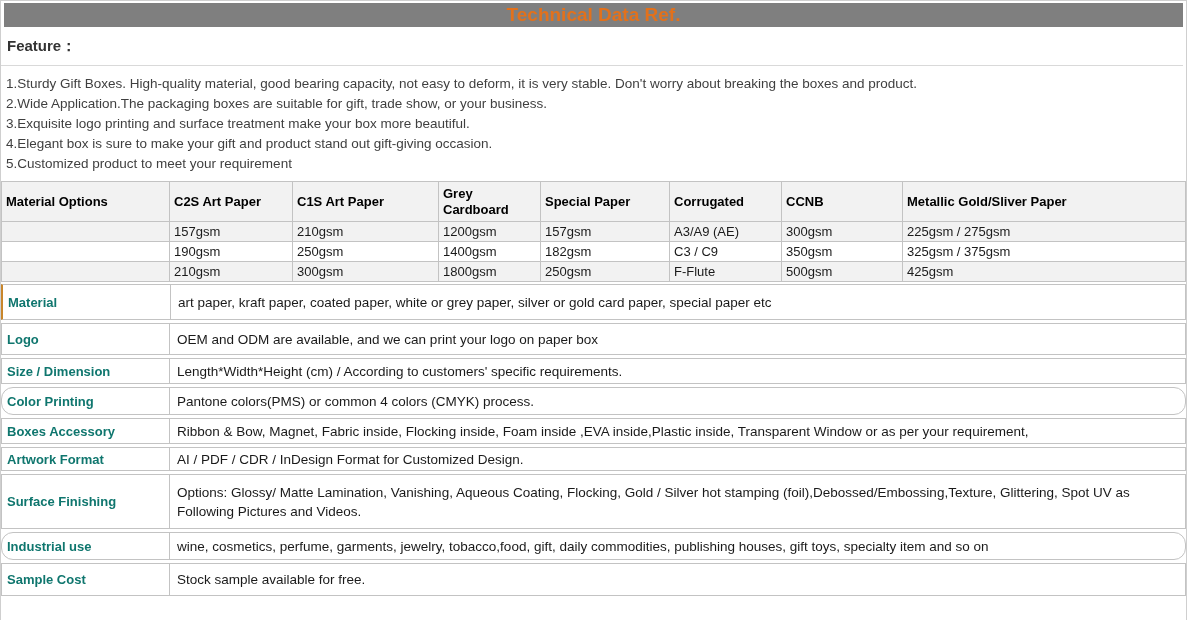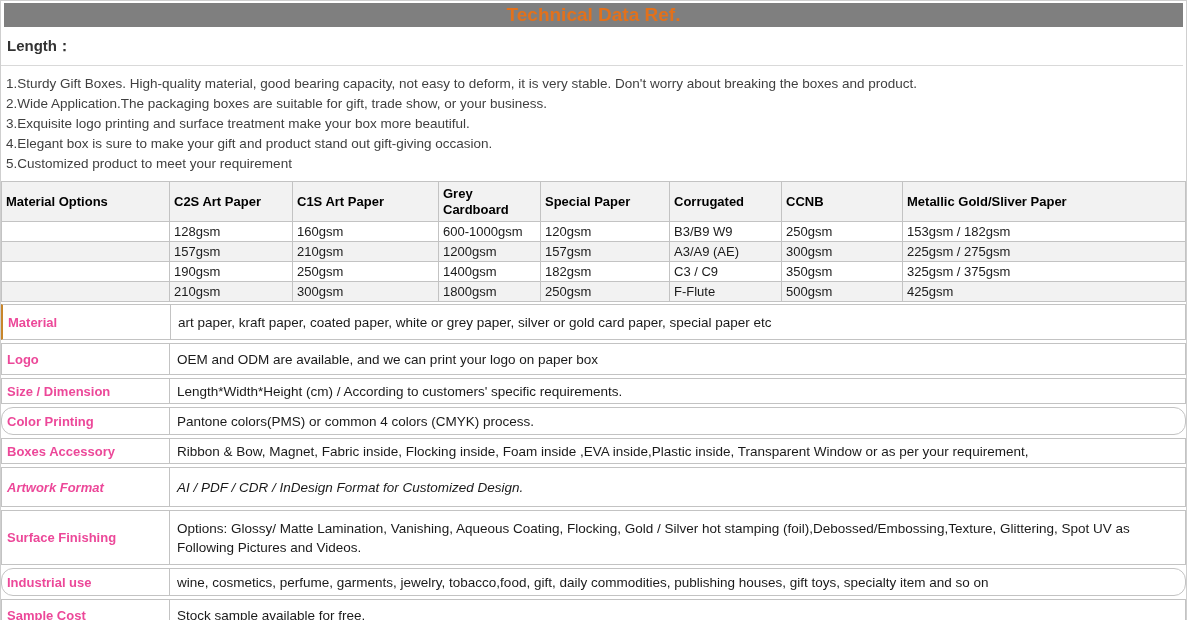--- a/index.html
+++ b/index.html
@@ -30,37 +30,37 @@
   table.mat th,table.mat td{border:1px solid var(--border);font-size:13px;
     padding:0 2px 0 4px;text-align:left;overflow:hidden;white-space:normal;}
   table.mat th{height:40px;background:var(--header_bg);font-weight:bold;color:#000;
     vertical-align:middle;line-height:16px;}
   table.mat td{height:20px;color:#1a1a1a;}
   table.mat tr.alt td{background:var(--alt_row);}
 
   .specs{margin-top:2px;}
   .spec-row{display:flex;border:1px solid var(--border);margin-bottom:3px;background:#fff;}
   .spec-label{width:168px;flex:0 0 168px;border-right:1px solid var(--border);
-    display:flex;align-items:center;padding-left:5px;font-size:13px;font-weight:bold;color:#ec4899;}
+    display:flex;align-items:center;padding-left:5px;font-size:13px;font-weight:bold;color:#0f766e;}
   .spec-value{flex:1;display:flex;align-items:center;padding:2px 12px 2px 7px;
     font-size:13.5px;color:#1a1a1a;line-height:19px;}
   .spec-row.accent{border-left:2px solid var(--accent);}
   .h36{height:36px;} .h20{height:32px;} .h26{height:26px;} .h28{height:28px;border-radius:12px;}
-  .h32{height:40px;font-style:italic;} .h55{height:55px;} .h33{height:33px;}
+  .h32{height:24px;} .h55{height:55px;} .h33{height:33px;}
 </style>
 </head>
 <body>
 
 <div class="page">
 
   <div class="banner">
     <span class="banner-title">Technical Data Ref.</span>
   </div>
 
-  <div class="feature-head">Length：</div>
+  <div class="feature-head">Feature：</div>
 
   <div class="features">
     <div class="feature-item">1.Sturdy Gift Boxes. High-quality material, good bearing capacity, not easy to deform, it is very stable. Don't worry about breaking the boxes and product.</div>
     <div class="feature-item">2.Wide Application.The packaging boxes are suitable for gift, trade show, or your business.</div>
     <div class="feature-item">3.Exquisite logo printing and surface treatment make your box more beautiful.</div>
     <div class="feature-item">4.Elegant box is sure to make your gift and product stand out gift-giving occasion.</div>
     <div class="feature-item">5.Customized product to meet your requirement</div>
   </div>
 
   <table class="mat">
@@ -80,30 +80,20 @@
         <th>C2S Art Paper</th>
         <th>C1S Art Paper</th>
         <th>Grey Cardboard</th>
         <th>Special Paper</th>
         <th>Corrugated</th>
         <th>CCNB</th>
         <th>Metallic Gold/Sliver Paper</th>
       </tr>
     </thead>
     <tbody>
-      <tr>
-        <td></td>
-        <td>128gsm</td>
-        <td>160gsm</td>
-        <td>600-1000gsm</td>
-        <td>120gsm</td>
-        <td>B3/B9 W9</td>
-        <td>250gsm</td>
-        <td>153gsm / 182gsm</td>
-      </tr>
       <tr class="alt">
         <td></td>
         <td>157gsm</td>
         <td>210gsm</td>
         <td>1200gsm</td>
         <td>157gsm</td>
         <td>A3/A9 (AE)</td>
         <td>300gsm</td>
         <td>225gsm / 275gsm</td>
       </tr>

